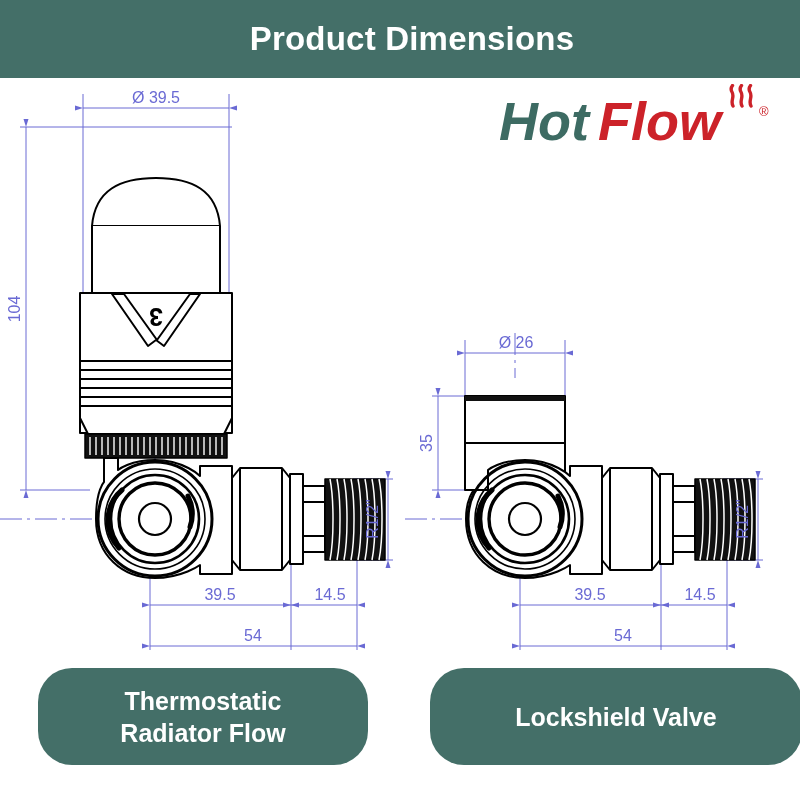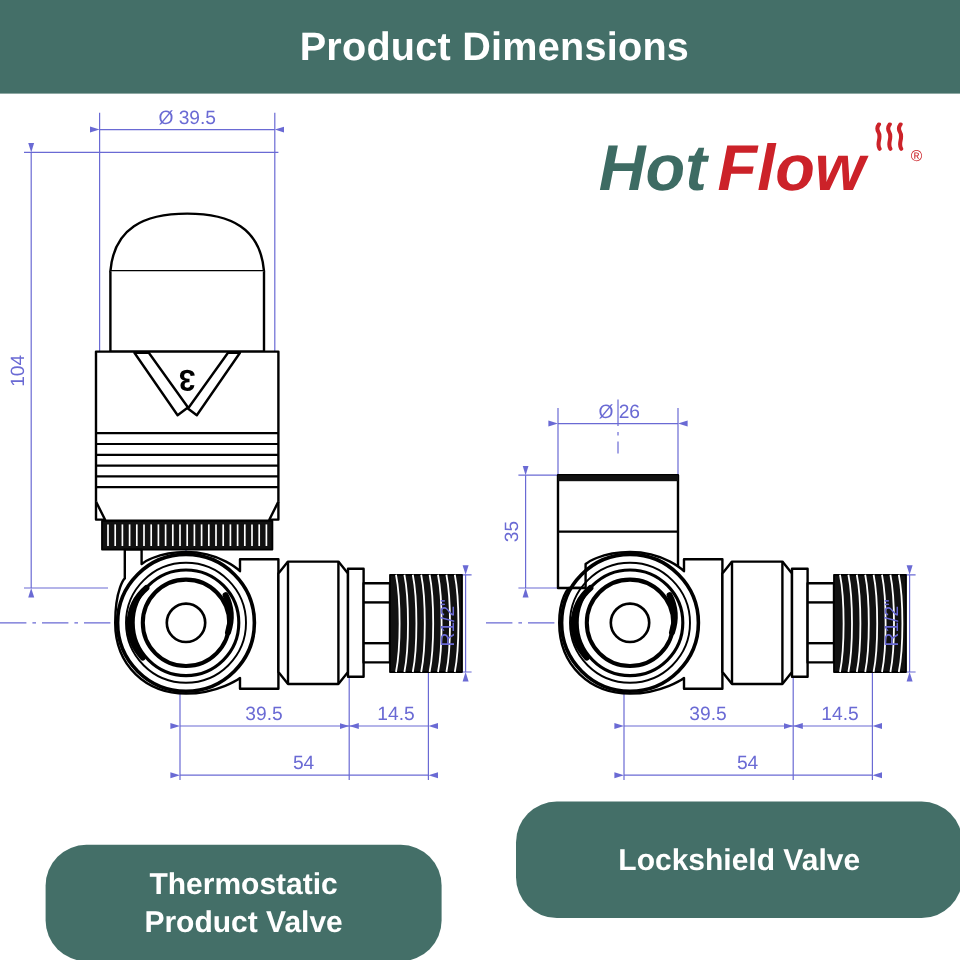--- a/index.html
+++ b/index.html
@@ -17,40 +17,40 @@
     background:#446f68;
     display:flex;align-items:center;justify-content:center;padding-left:12px;
   }
   .header-title{
     color:#ffffff;font-size:33px;font-weight:bold;
     letter-spacing:.2px;font-family:"Liberation Sans", sans-serif;
   }
 
   
   .logo{
-    position:absolute;left:497px;top:102px;width:285px;height:66px;
+    position:absolute;left:497px;top:84px;width:285px;height:66px;
   }
   .logo svg{display:block;}
 
   
   .drawing{position:absolute;left:0;top:78px;width:800px;height:590px;}
   .drawing svg{display:block;}
 
   
   .pill{
     position:absolute;
     background:#446f68;
     border-radius:34px;
     color:#fff;
     display:flex;align-items:center;justify-content:center;
     text-align:center;
     font-weight:bold;
     line-height:1.28;
   }
-  #pill-trv{left:38px;top:668px;width:330px;height:97px;font-size:25px;margin-top:36px;}
+  #pill-trv{left:38px;top:668px;width:330px;height:97px;font-size:25px;}
   #pill-lock{left:430px;top:668px;width:372px;height:97px;font-size:25px;}
   .pill-line{display:block;white-space:nowrap;}
 </style>
 </head>
 <body>
 
 <div class="page">
 
   <div class="header">
     <div class="header-title">Product Dimensions</div>
@@ -310,21 +310,21 @@
       </g>
     </g>
 
     </g>
   </svg>
   </div>
 
   <div class="pill" id="pill-trv">
     <div>
       <span class="pill-line">Thermostatic</span>
-      <span class="pill-line">Product Valve</span>
+      <span class="pill-line">Radiator Flow</span>
     </div>
   </div>
 
   <div class="pill" id="pill-lock">
     <div>
       <span class="pill-line">Lockshield Valve</span>
     </div>
   </div>
 
 </div>

